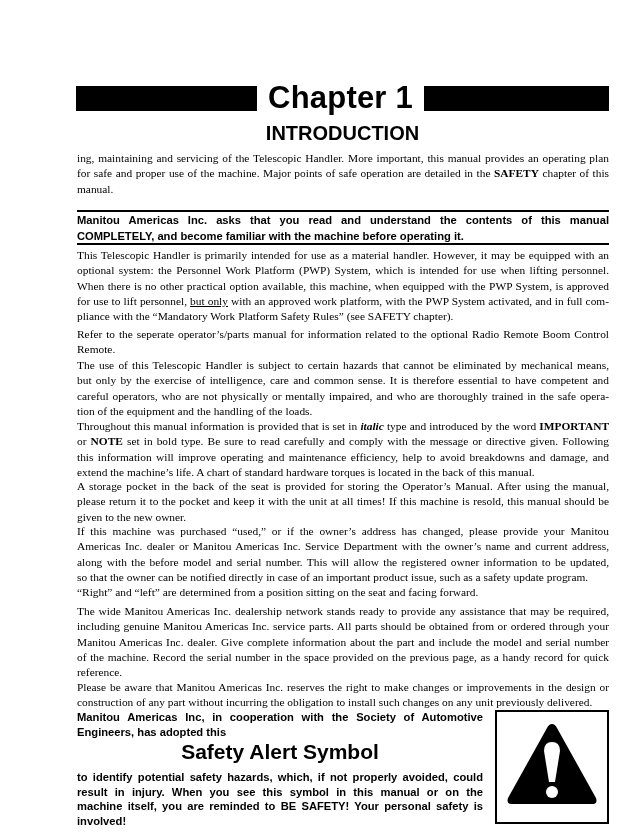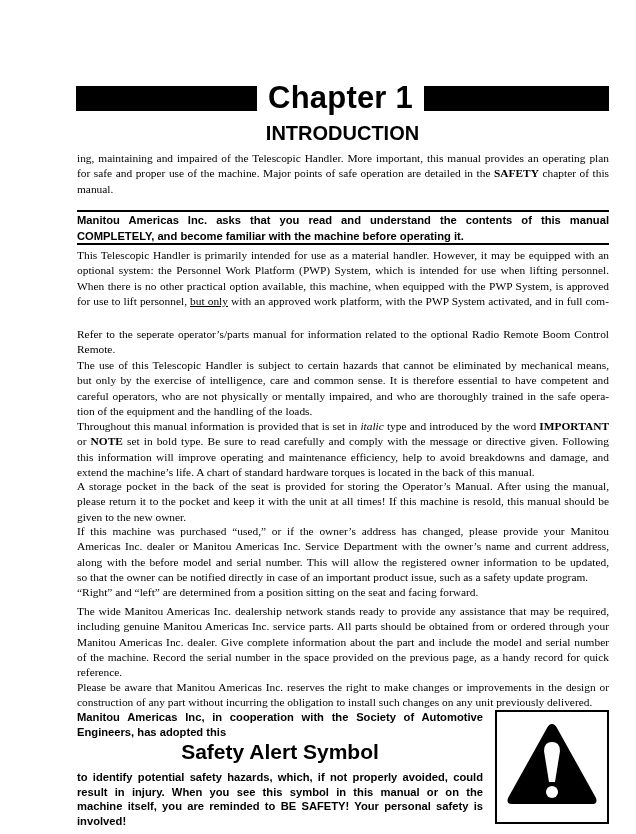--- a/index.html
+++ b/index.html
@@ -33,51 +33,52 @@
 
   .alert-box { position: absolute; left: 495px; top: 662px; width: 110px; height: 110px; border: 2px solid #000; }
   .alert-box svg { position: absolute; left: 0; top: 0; }
 
   .footer { position: absolute; top: 799px; font-family: "Liberation Sans", sans-serif; font-size: 9.5px; line-height: 14px; }
   .footer.left { left: 77px; }
   .footer.center { left: 300px; width: 36px; text-align: center; font-weight: bold; font-size: 13px; top: 797px; }
   .footer.right { right: 27px; text-align: right; }
 
   b { font-weight: bold; }
-  i { font-style: italic; }
+  i { font-style: italic; font-weight: bold; }
   u { text-decoration: underline; }
 </style>
 </head>
 <body>
 
 <div class="page">
 
   <div class="hbar left"></div>
   <div class="chapter">Chapter 1</div>
   <div class="hbar right"></div>
   <div class="intro">INTRODUCTION</div>
 
   <div class="para" style="top:103px">
-      <span class="line">ing, maintaining and impaired of the Telescopic Handler. More important, this manual provides an operating plan</span>
+      <span class="line">ing, maintaining and servicing of the Telescopic Handler. More important, this manual provides an operating plan</span>
       <span class="line"><span>for safe and proper use of the machine. Major points of safe operation are detailed in the </span><b>SAFETY</b><span> chapter of this</span></span>
       <span class="line last">manual.</span>
     </div>
 
   <div class="rule" style="top:162px"></div>
   <div class="bold-para" style="top:165px">
       <span class="line">Manitou Americas Inc. asks that you read and understand the contents of this manual</span>
       <span class="line last">COMPLETELY, and become familiar with the machine before operating it.</span>
     </div>
   <div class="rule" style="top:195px"></div>
 
   <div class="para" style="top:200px">
       <span class="line">This Telescopic Handler is primarily intended for use as a material handler. However, it may be equipped with an</span>
       <span class="line">optional system: the Personnel Work Platform (PWP) System, which is intended for use when lifting personnel.</span>
       <span class="line">When there is no other practical option available, this machine, when equipped with the PWP System, is approved</span>
       <span class="line"><span>for use to lift personnel, </span><u>but only</u><span> with an approved work platform, with the PWP System activated, and in full com-</span></span>
+      <span class="line last">pliance with the “Mandatory Work Platform Safety Rules” (see SAFETY chapter).</span>
     </div>
   <div class="para" style="top:279px">
       <span class="line">Refer to the seperate operator’s/parts manual for information related to the optional Radio Remote Boom Control</span>
       <span class="line last">Remote.</span>
     </div>
   <div class="para" style="top:310px">
       <span class="line">The use of this Telescopic Handler is subject to certain hazards that cannot be eliminated by mechanical means,</span>
       <span class="line">but only by the exercise of intelligence, care and common sense. It is therefore essential to have competent and</span>
       <span class="line">careful operators, who are not physically or mentally impaired, and who are thoroughly trained in the safe opera-</span>
       <span class="line last">tion of the equipment and the handling of the loads.</span>

